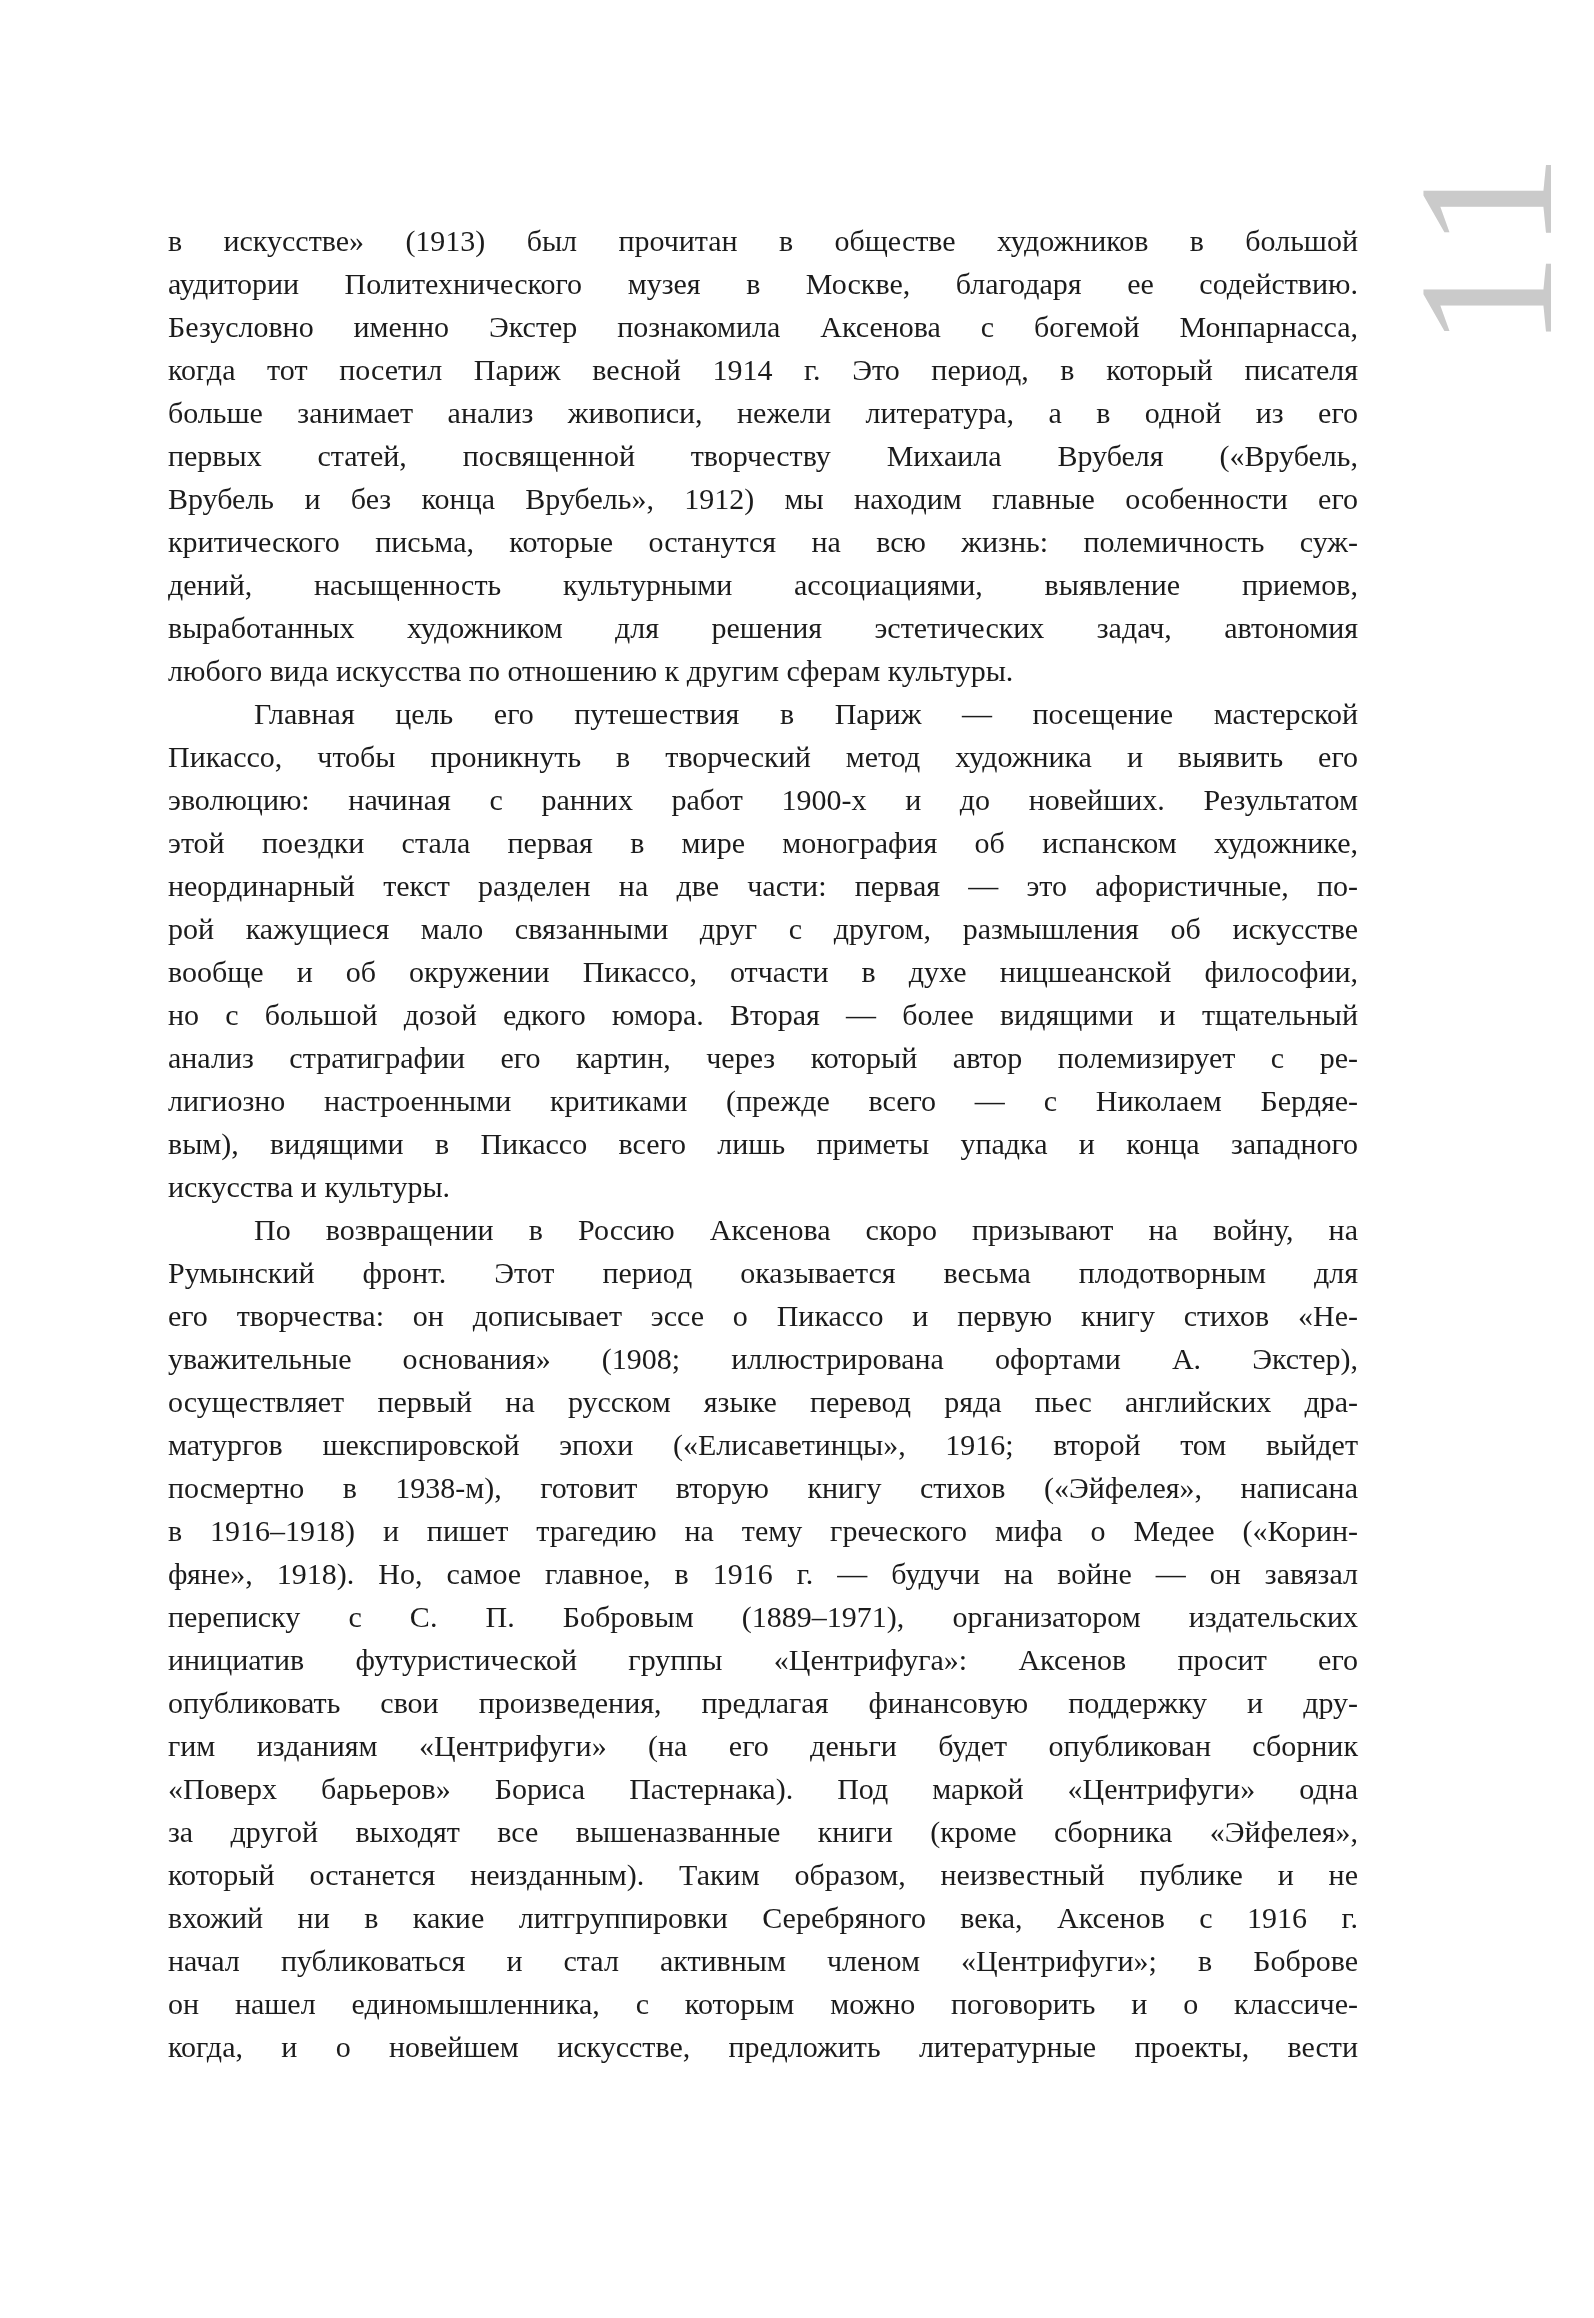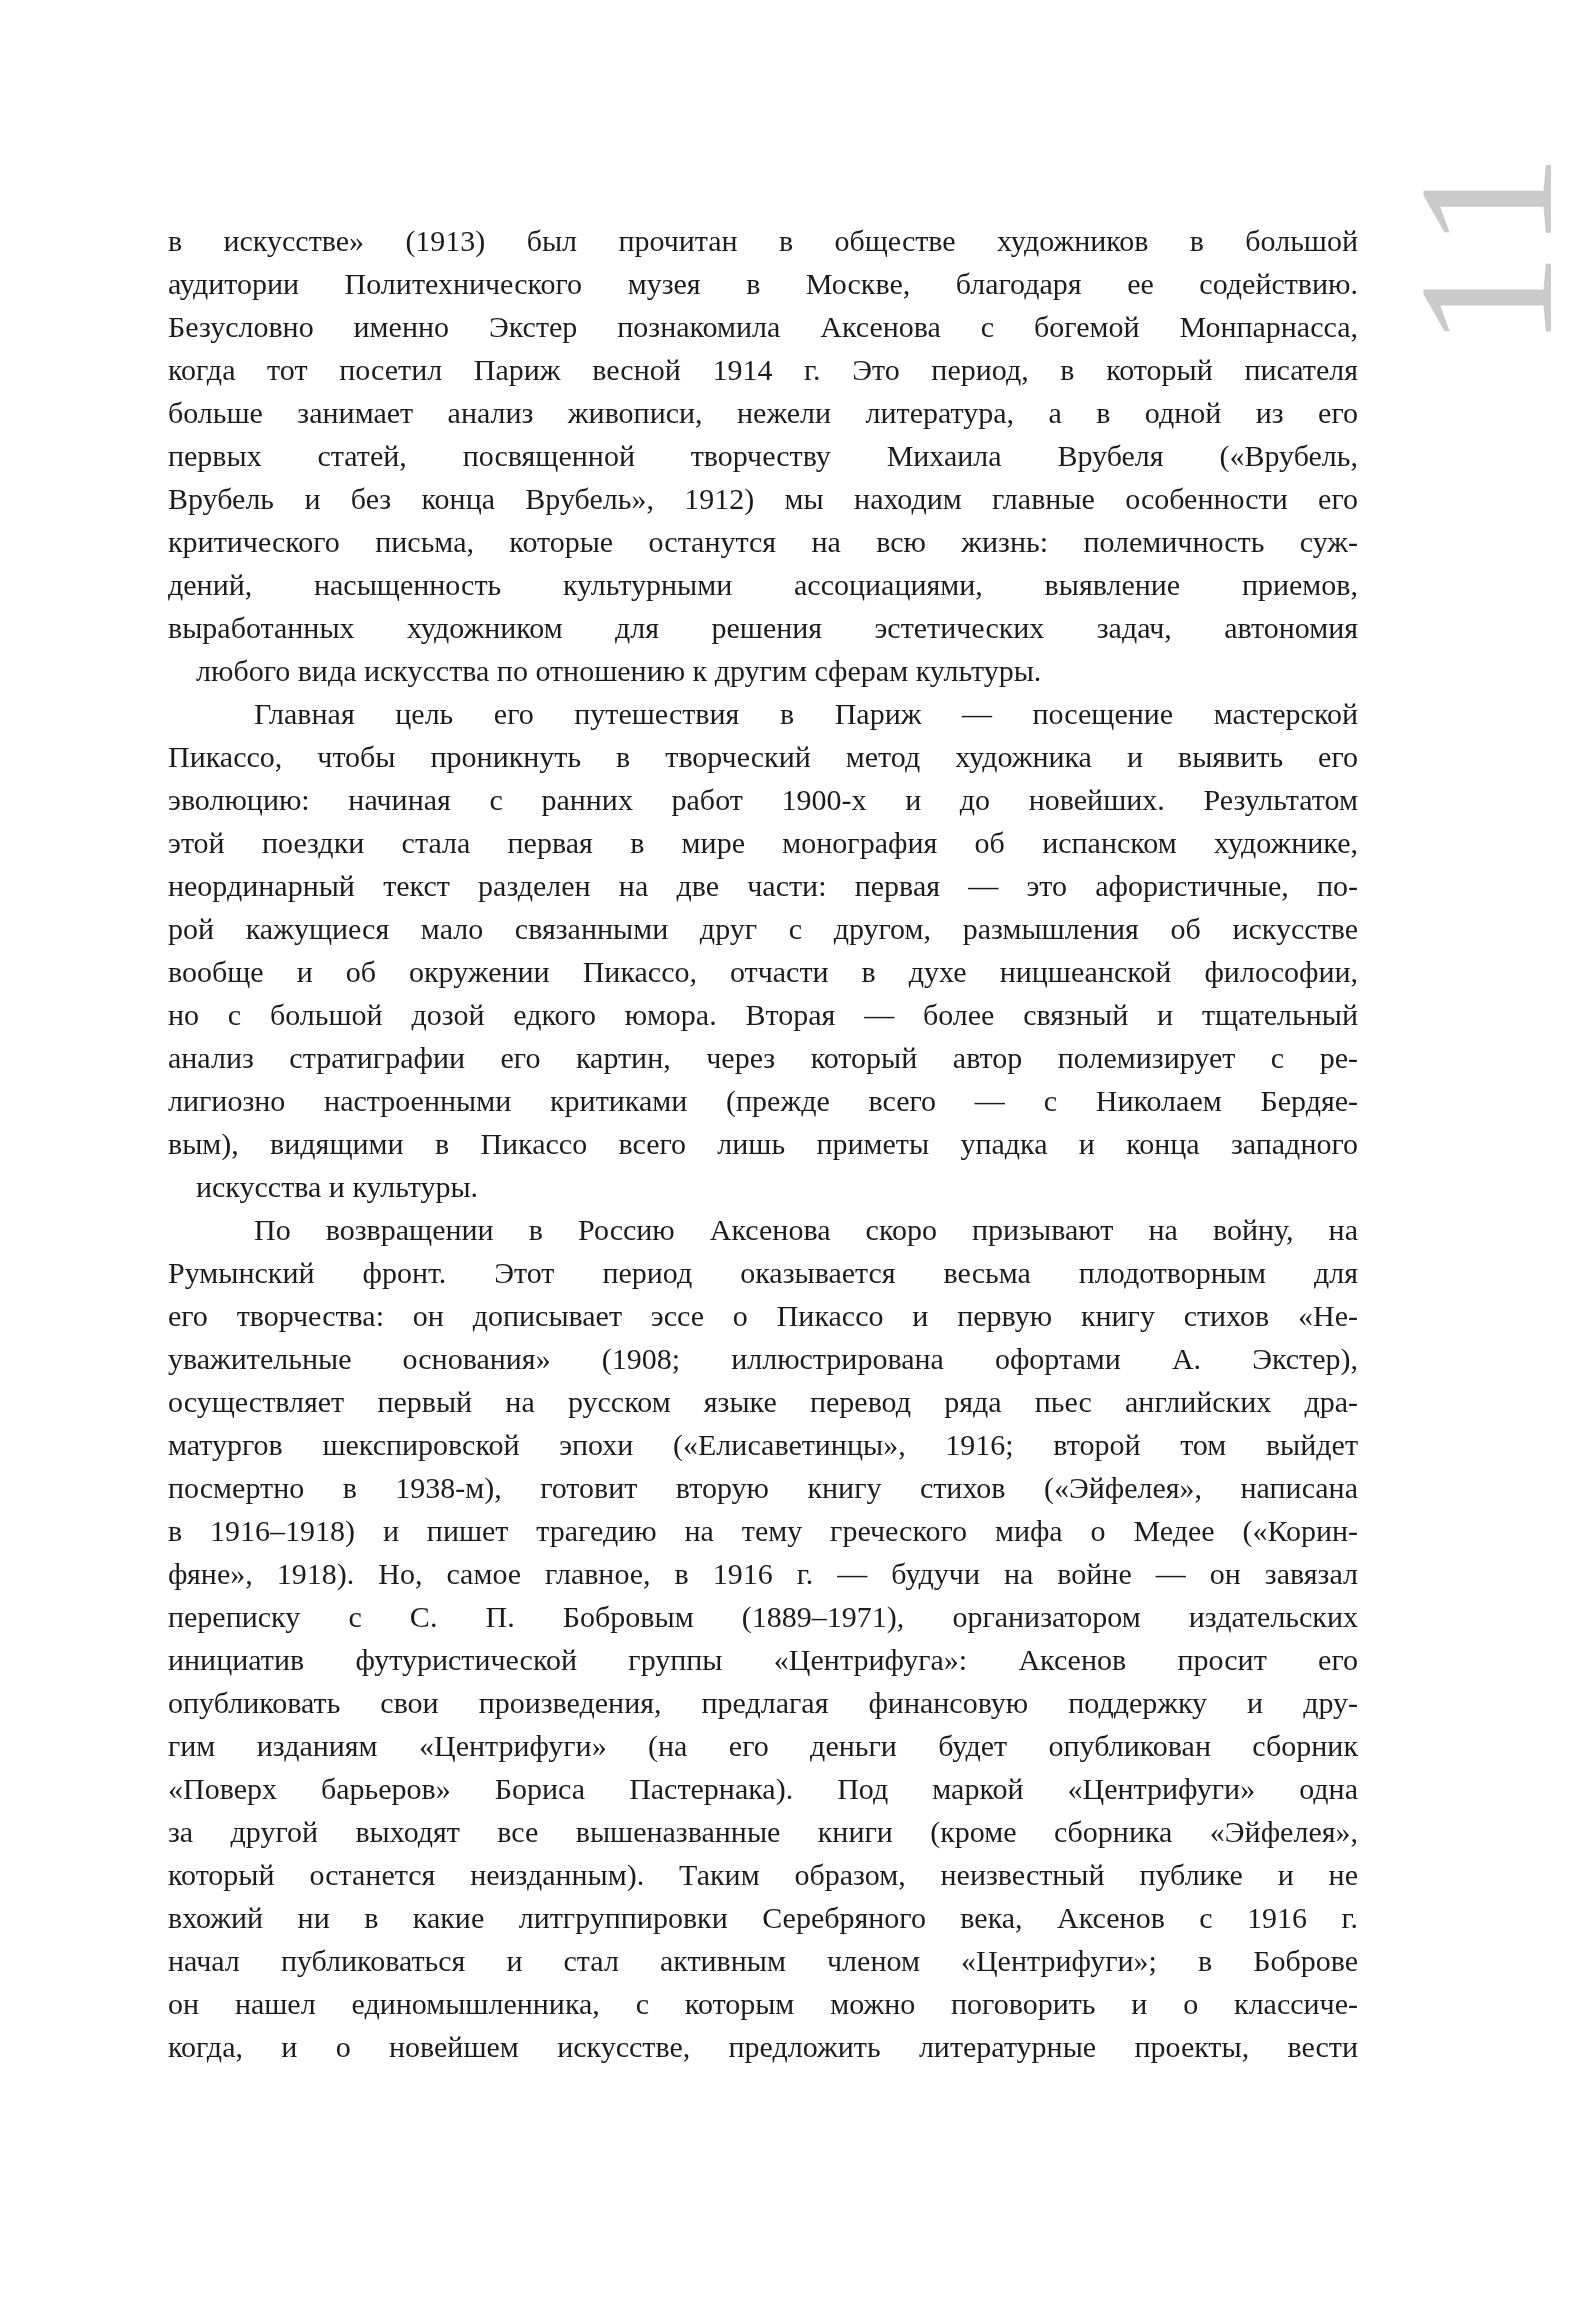--- a/index.html
+++ b/index.html
@@ -48,21 +48,21 @@
   }
   .para { margin: 0; padding: 0; }
   .line {
     height: 43px;
     line-height: 43px;
     text-align: justify;
     text-align-last: justify;
     white-space: normal;
   }
   .line.indent { text-indent: 86px; }
-  .line.endline { text-align-last: left; margin-left: 28px; }
+  .line.endline { text-align-last: left; }
 </style>
 </head>
 <body>
 
 <div class="page">
 
   <div class="page-num-box">
     <span>11</span>
   </div>
 
@@ -81,21 +81,21 @@
         <div class="line endline">любого вида искусства по отношению к другим сферам культуры.</div>
       </div>
       <div class="para">
         <div class="line indent">Главная цель его путешествия в Париж — посещение мастерской</div>
         <div class="line">Пикассо, чтобы проникнуть в творческий метод художника и выявить его</div>
         <div class="line">эволюцию: начиная с ранних работ 1900-х и до новейших. Результатом</div>
         <div class="line">этой поездки стала первая в мире монография об испанском художнике,</div>
         <div class="line">неординарный текст разделен на две части: первая — это афористичные, по-</div>
         <div class="line">рой кажущиеся мало связанными друг с другом, размышления об искусстве</div>
         <div class="line">вообще и об окружении Пикассо, отчасти в духе ницшеанской философии,</div>
-        <div class="line">но с большой дозой едкого юмора. Вторая — более связный и тщательный</div>
+        <div class="line">но с большой дозой едкого юмора. Вторая — более видящими и тщательный</div>
         <div class="line">анализ стратиграфии его картин, через который автор полемизирует с ре-</div>
         <div class="line">лигиозно настроенными критиками (прежде всего — с Николаем Бердяе-</div>
         <div class="line">вым), видящими в Пикассо всего лишь приметы упадка и конца западного</div>
         <div class="line endline">искусства и культуры.</div>
       </div>
       <div class="para">
         <div class="line indent">По возвращении в Россию Аксенова скоро призывают на войну, на</div>
         <div class="line">Румынский фронт. Этот период оказывается весьма плодотворным для</div>
         <div class="line">его творчества: он дописывает эссе о Пикассо и первую книгу стихов «Не-</div>
         <div class="line">уважительные основания» (1908; иллюстрирована офортами А. Экстер),</div>

